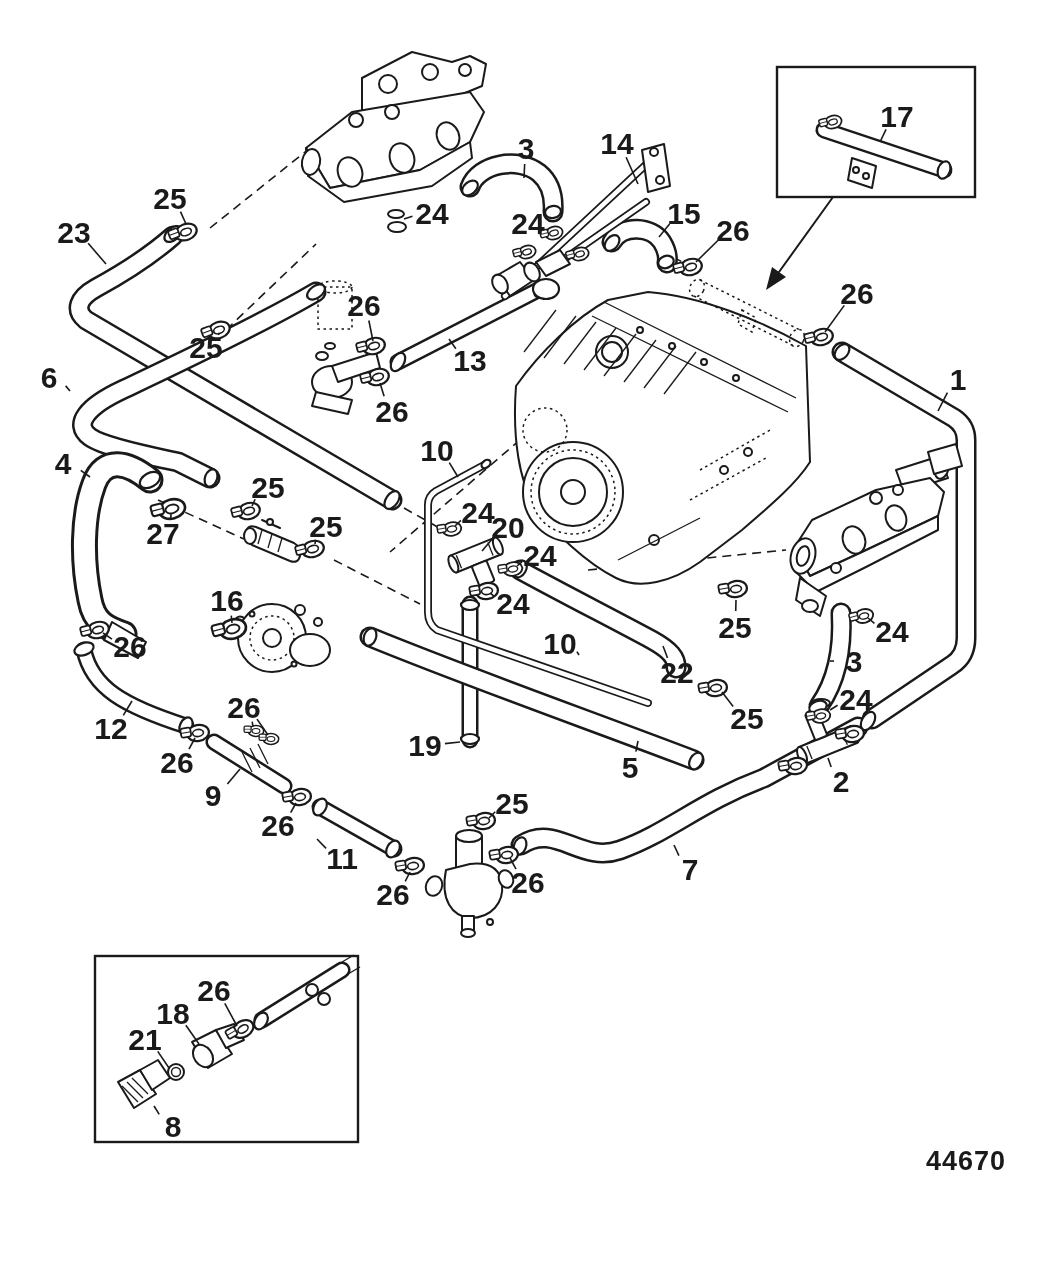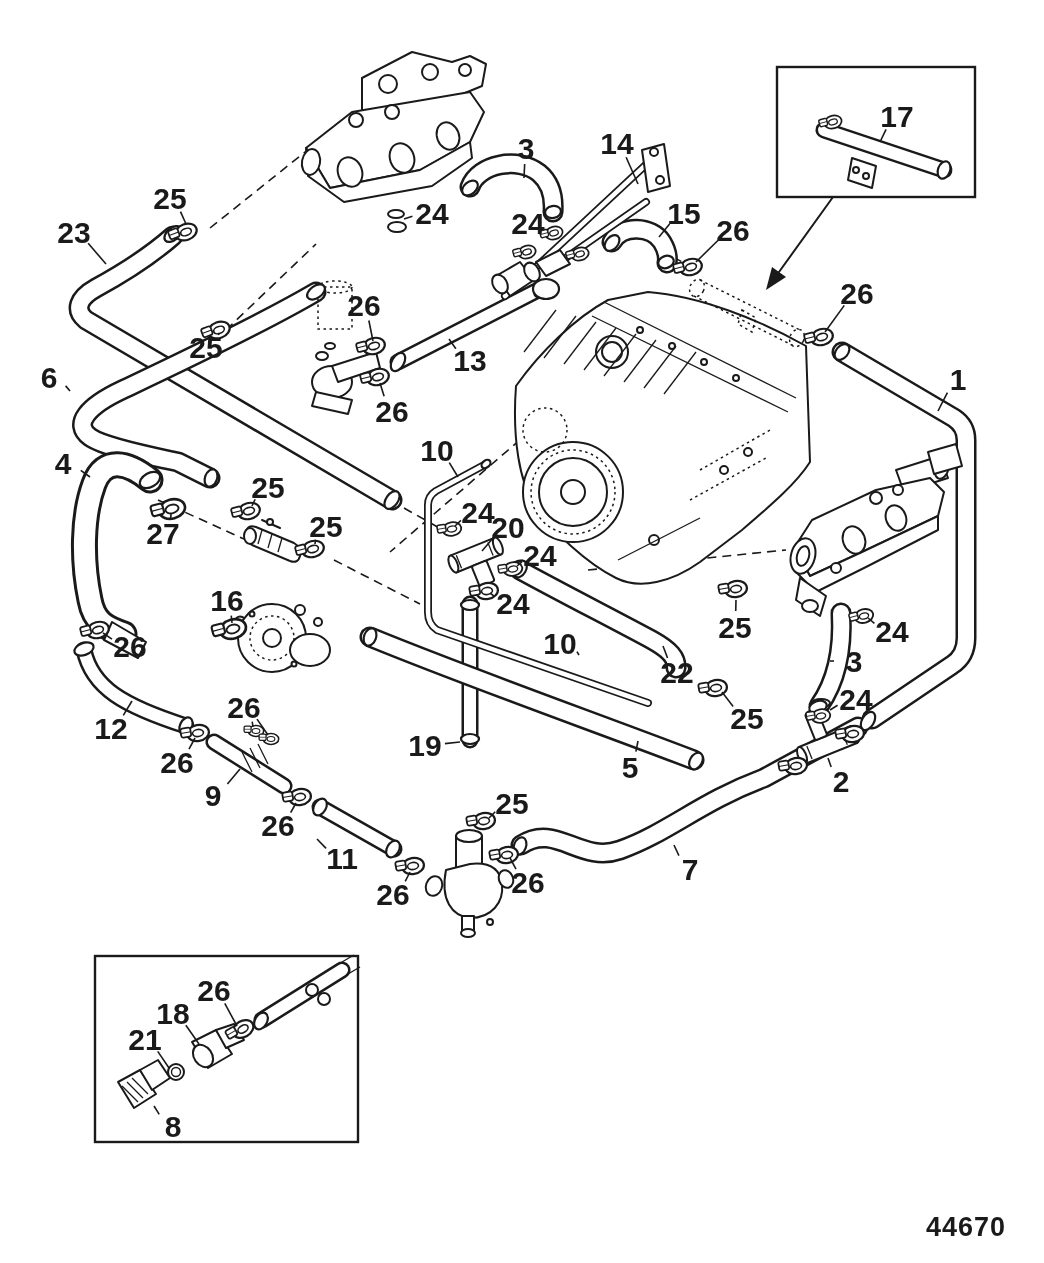--- a/index.html
+++ b/index.html
@@ -1,19 +1,19 @@
 <!DOCTYPE html>
 <html><head>
 <meta charset="utf-8">
 <style>
   html,body{margin:0;padding:0;background:#fff;}
   .stage{position:relative;width:1044px;height:1263px;background:#ffffff;
          font-family:"Liberation Sans",sans-serif;overflow:hidden;}
   .stage svg{position:absolute;left:0;top:0;}
-  .pn{position:absolute;left:926px;top:1212px;width:110px;
+  .pn{position:absolute;left:926px;top:1146px;width:110px;
       font-weight:bold;font-size:27px;color:#1a1a1a;letter-spacing:1px;}
   
   .ln  {fill:none;stroke:#1a1a1a;stroke-width:2;stroke-linejoin:round;stroke-linecap:round;}
   .lnf {fill:#ffffff;stroke:#1a1a1a;stroke-width:2;stroke-linejoin:round;}
   .lnt {fill:none;stroke:#1a1a1a;stroke-width:1.3;}
   .ho  {fill:none;stroke:#1a1a1a;stroke-width:21;stroke-linecap:round;stroke-linejoin:round;}
   .hi  {fill:none;stroke:#ffffff;stroke-width:16;stroke-linecap:round;stroke-linejoin:round;}
   .ho4 {fill:none;stroke:#1a1a1a;stroke-width:27;stroke-linecap:round;}
   .hi4 {fill:none;stroke:#ffffff;stroke-width:21;stroke-linecap:round;}
   .hm  {fill:none;stroke:#1a1a1a;stroke-width:17;stroke-linecap:round;}

